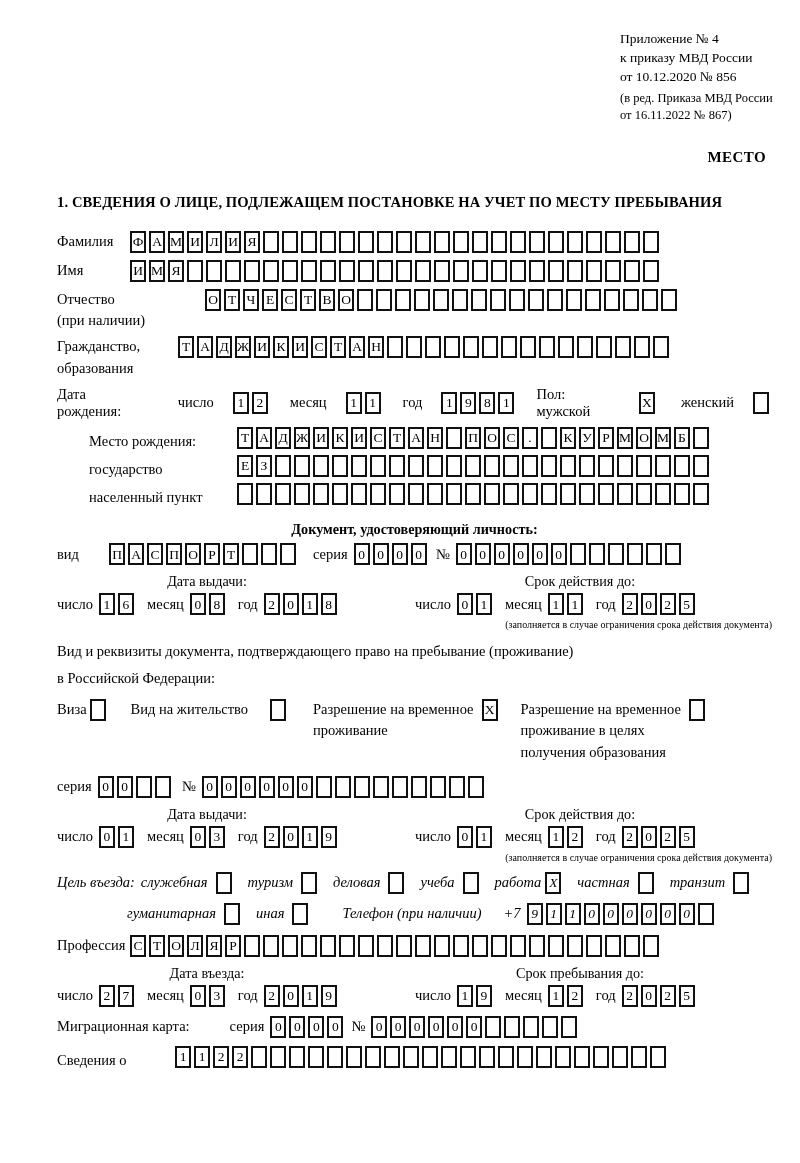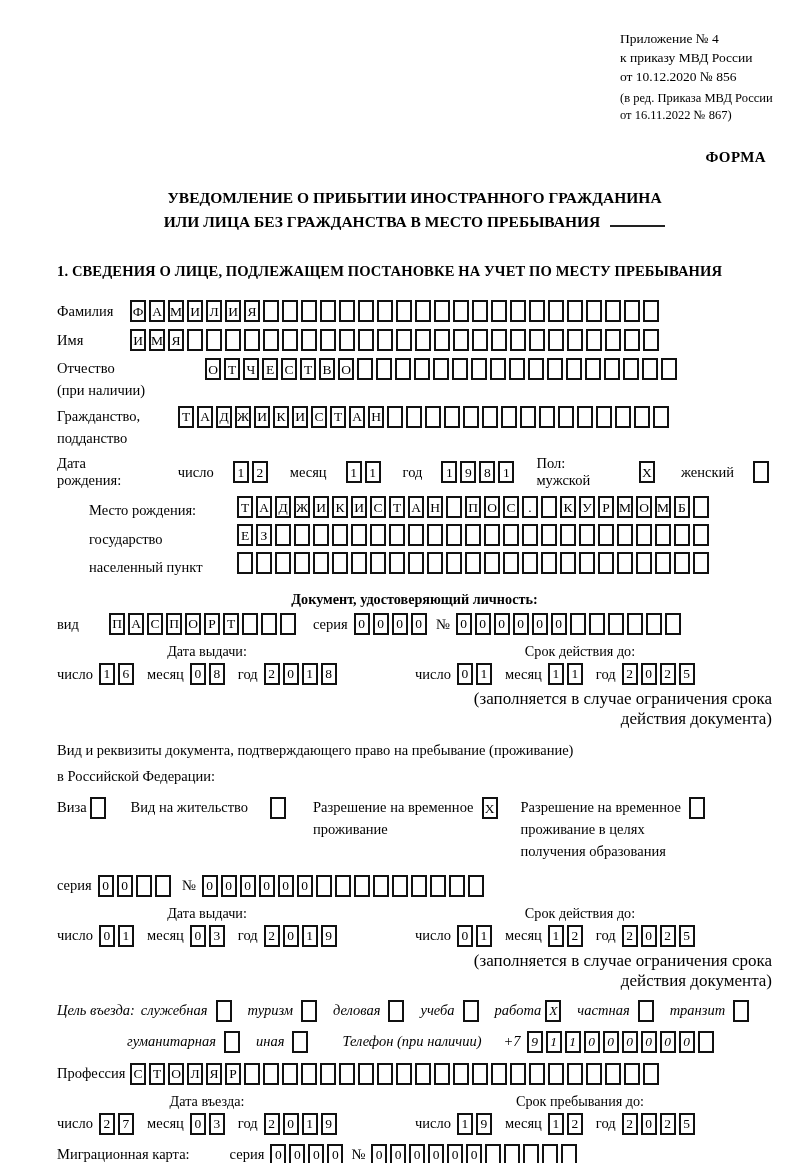--- a/index.html
+++ b/index.html
@@ -39,21 +39,21 @@
 
   .dates-row { display:flex; margin-top:8px; }
   .date-col-l { width:358px; flex:none; }
   .date-col-r { flex:1; }
   .date-head { text-align:center; font-size:14.2px; margin-bottom:3px; }
   .date-head-l { width:300px; }
   .date-head-r { width:330px; }
   .date-line { display:flex; align-items:center; }
   .date-line .dl { margin:0 6px 0 0; }
   .date-line .dl2 { margin:0 6px 0 10px; }
-  .note { font-size:17px; text-align:right; margin-top:4px; }
+  .note { font-size:10px; text-align:right; margin-top:4px; }
 
   .opts { display:flex; align-items:flex-start; margin-top:8px; }
   .opt-label { line-height:1.5; }
   .opt-multi { text-align:left; line-height:1.5; }
   .opts .cells { margin:0 0 0 8px; }
 
   .purpose-row { display:flex; align-items:center; margin-top:9px;font-style:italic; }
   .purpose-item { display:flex; align-items:center; margin-right:13px; }
   .purpose-item .cells { margin-left:8px; }
 </style>
@@ -65,26 +65,22 @@
   <div class="hdr">
     <div>Приложение № 4</div>
     <div>к приказу МВД России</div>
     <div>от 10.12.2020 № 856</div>
     <div class="hdr-sub">
       <div>(в ред. Приказа МВД России</div>
       <div>от 16.11.2022 № 867)</div>
     </div>
   </div>
 
-  <div class="forma">ФОРМА</div>
-
-  <div class="title">
-    <div>УВЕДОМЛЕНИЕ О ПРИБЫТИИ ИНОСТРАННОГО ГРАЖДАНИНА</div>
-    <div><span>ИЛИ ЛИЦА БЕЗ ГРАЖДАНСТВА В МЕСТО ПРЕБЫВАНИЯ</span><span class="underline"></span></div>
-  </div>
+  <div class="forma">МЕСТО</div>
+
 
   <div class="sec-heading">1. СВЕДЕНИЯ О ЛИЦЕ, ПОДЛЕЖАЩЕМ ПОСТАНОВКЕ НА УЧЕТ ПО МЕСТУ ПРЕБЫВАНИЯ</div>
 
   <div class="row" style="margin-top:20px;">
     <div class="lbl w-surname">Фамилия</div>
     <div class="cells">
         <div class="cell">Ф</div>
         <div class="cell">А</div>
         <div class="cell">М</div>
         <div class="cell">И</div>
@@ -179,21 +175,21 @@
         <div class="cell"></div>
         <div class="cell"></div>
         <div class="cell"></div>
         <div class="cell"></div>
       </div>
   </div>
 
   <div class="row row-top" style="margin-top:4px;">
     <div class="lbl-col w-cit">
       <div>Гражданство,</div>
-      <div>подданство</div>
+      <div>образования</div>
     </div>
     <div class="cells">
         <div class="cell">Т</div>
         <div class="cell">А</div>
         <div class="cell">Д</div>
         <div class="cell">Ж</div>
         <div class="cell">И</div>
         <div class="cell">К</div>
         <div class="cell">И</div>
         <div class="cell">С</div>

